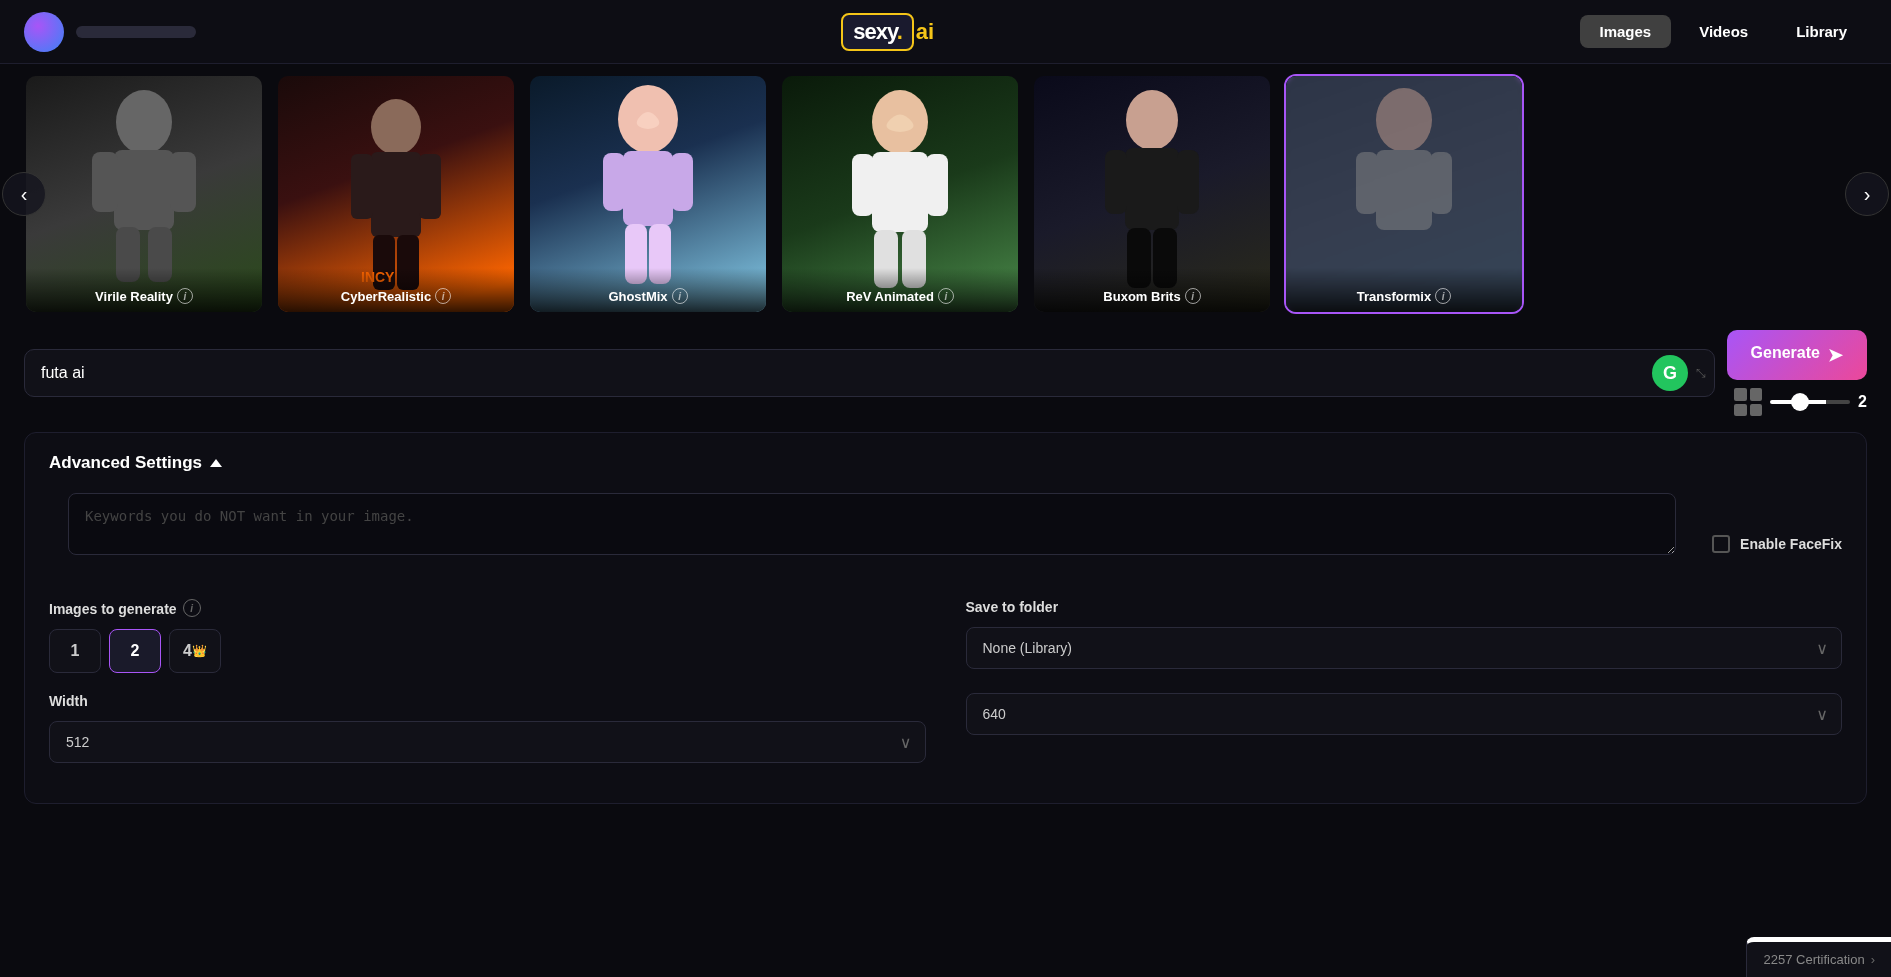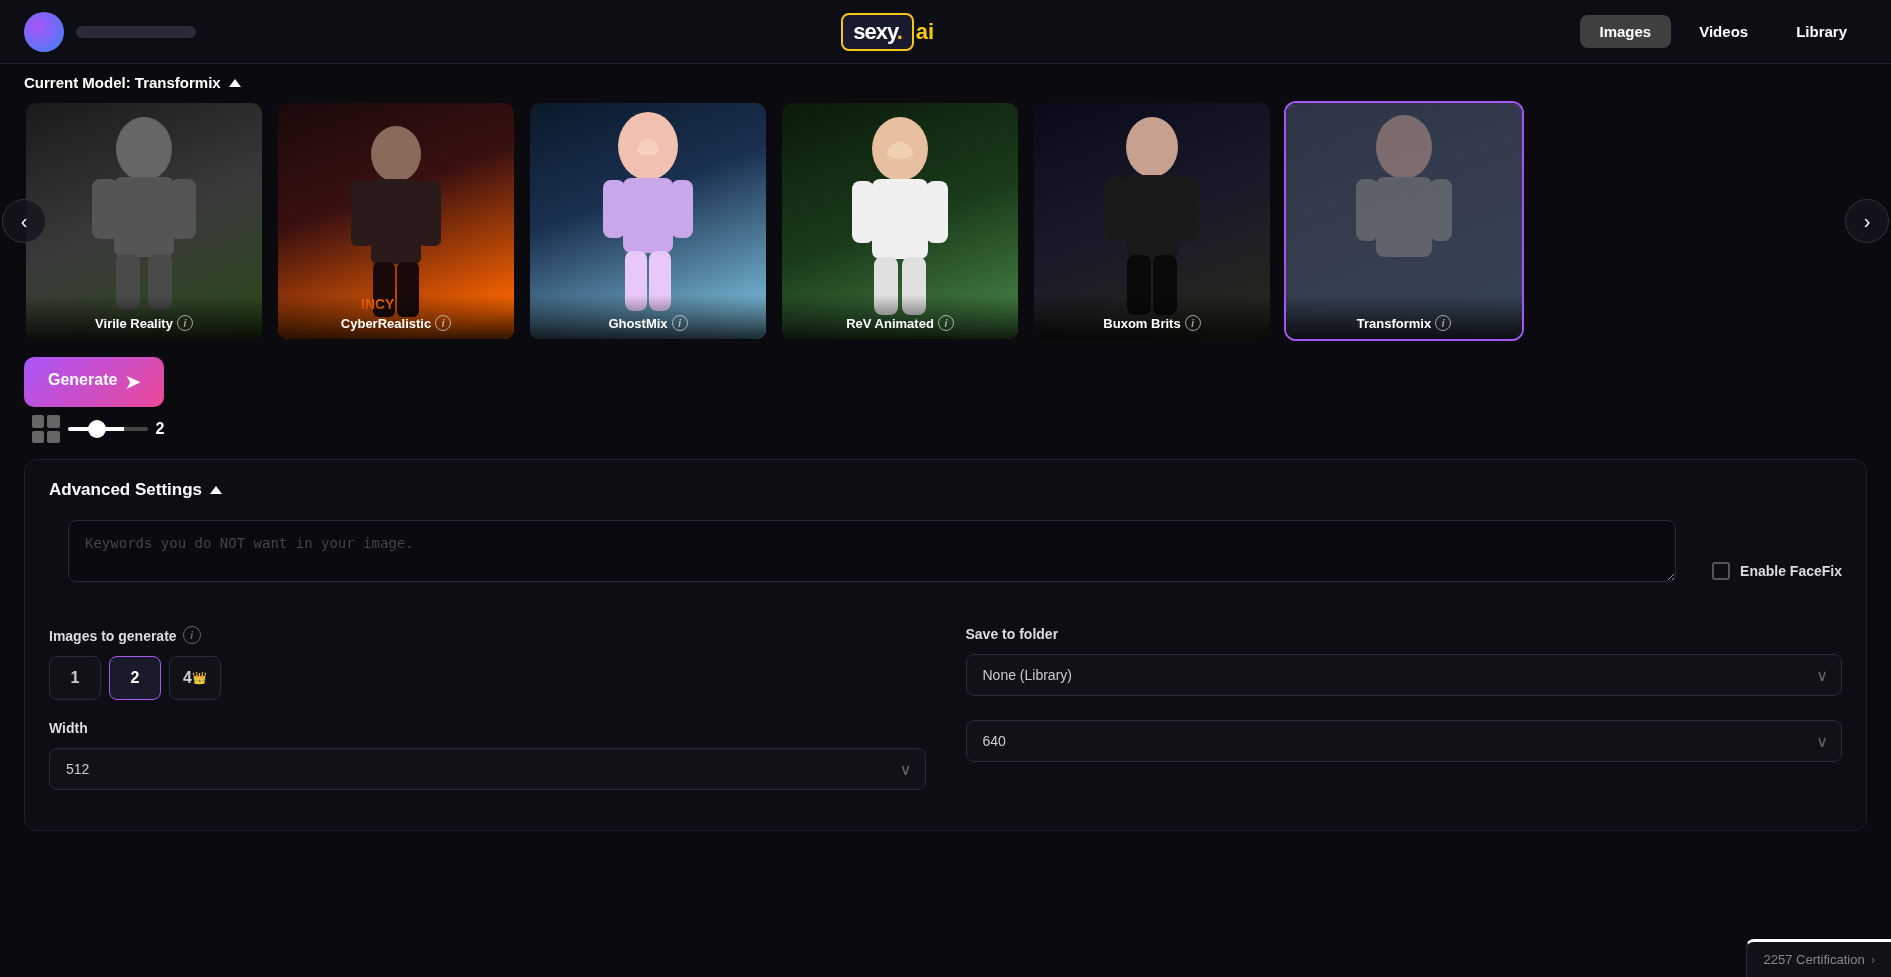--- a/index.html
+++ b/index.html
@@ -458,21 +458,21 @@
       appearance: none;
       cursor: pointer;
     }
 
     
     .cert-footer {
       position: fixed;
       bottom: 0;
       right: 0;
       background: #111118;
-      border-top: 3px solid #ffffff;
+      border-top: 5px solid #ffffff;
       border-left: 1px solid #2a2a3a;
       border-radius: 8px 0 0 0;
       padding: 10px 16px;
       font-size: 13px;
       color: #888;
       display: flex;
       align-items: center;
       gap: 6px;
       cursor: pointer;
     }
@@ -497,24 +497,20 @@
   </div>
 
   <div class="nav-right">
     <button class="nav-btn active">Images</button>
     <button class="nav-btn">Videos</button>
     <button class="nav-btn">Library</button>
   </div>
 </nav>
 
 <div class="model-selector">
-  <div class="model-selector-header">
-    <span>Current Model: Transformix</span>
-    <span class="chevron-up"></span>
-  </div>
 
   <div class="model-carousel">
     <button class="carousel-btn carousel-btn-prev">‹</button>
 
     <div class="carousel-track">
 
       <div class="model-card">
         <div class="model-card-bg card-bg-1">
           <svg width="240" height="240" viewBox="0 0 240 240" style="position:absolute;bottom:30px;left:50%;transform:translateX(-50%)">
             <ellipse cx="120" cy="80" rx="28" ry="32" fill="#666"></ellipse>
@@ -620,20 +616,27 @@
       </div>
     </div>
 
     <button class="carousel-btn carousel-btn-next">›</button>
   </div>
 </div>
 
 <div class="main-content">
 
   <div class="prompt-section">
+    <div class="prompt-input-wrapper">
+      <input type="text" class="prompt-input" value="futa ai" style="">
+      <div class="prompt-actions">
+        <div class="grammar-icon">G</div>
+        <span class="resize-handle">⤡</span>
+      </div>
+    </div>
 
     <div style="display:flex;flex-direction:column;gap:8px;align-items:flex-end;">
       <button class="generate-btn">
         <span>Generate</span>
         <span class="arrow-icon">➤</span>
       </button>
       <div class="count-controls">
         <div class="grid-icon">
           <div class="grid-icon-cell"></div>
           <div class="grid-icon-cell"></div>

